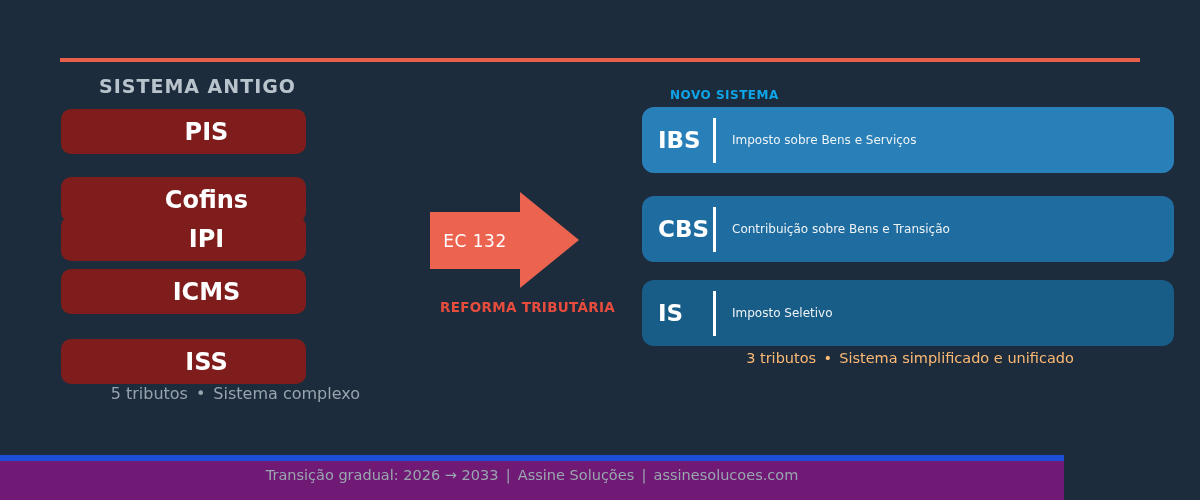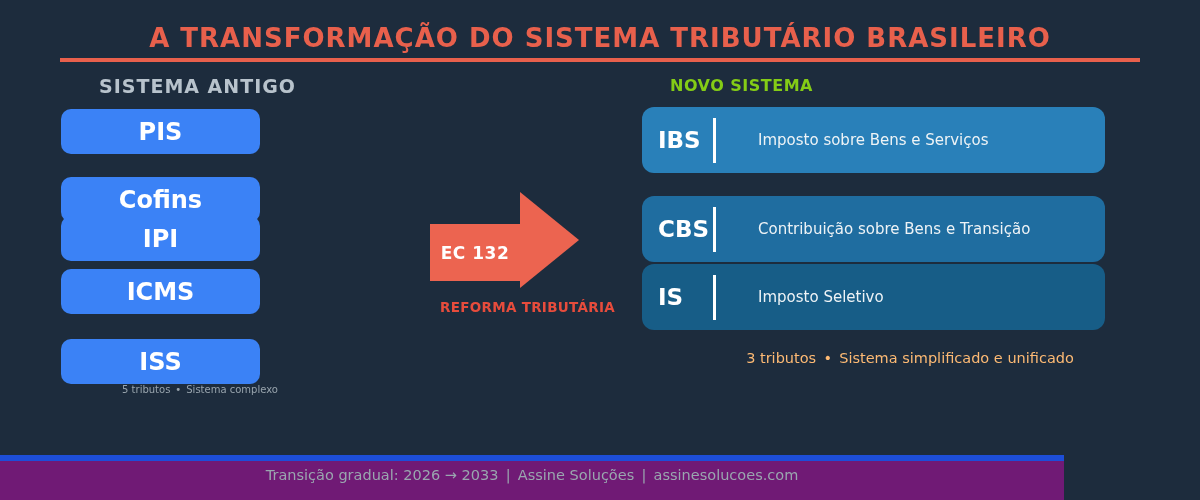--- a/index.html
+++ b/index.html
@@ -22,95 +22,94 @@
   }
 
   
   .old-heading {
     position: absolute; top: 75px; left: 60px; width: 275px;
     text-align: center; color: #b8c3cc;
     font-size: 19px; font-weight: bold; letter-spacing: 1px;
   }
   .tax-old {
     position: absolute; left: 61px; width: 199px; height: 45px;
-    background: #3b82f6; border-radius: 10px;
+    background: #7f1d1d; border-radius: 10px;
     display: flex; align-items: center; justify-content: center;
-    color: #ffffff; font-size: 24px; font-weight: bold;
+    color: #ffffff; font-size: 24px; font-weight: bold; padding-left: 46px;
   }
   .tax-old.t0 { top: 109px; }
   .tax-old.t1 { top: 177px; }
   .tax-old.t2 { top: 216px; }
   .tax-old.t3 { top: 269px; }
   .tax-old.t4 { top: 323px; margin-top: 16px; }
   .old-caption {
     position: absolute; top: 384px; left: 40px; width: 320px;
-    text-align: center; color: #98a4ad; font-size: 10px;
+    text-align: right; color: #98a4ad; font-size: 16px;
   }
 
   
   .arrow-body {
     position: absolute; left: 430px; top: 212px; width: 90px; height: 57px;
     background: #ec6450;
     display: flex; align-items: center; justify-content: center;
-    color: #ffffff; font-size: 17px; font-weight: bold; letter-spacing: 0.5px; margin-top: 12px;
+    color: #ffffff; font-size: 17px; font-weight: normal; letter-spacing: 0.5px;
   }
   .arrow-head {
     position: absolute; left: 520px; top: 192px; width: 0; height: 0;
     border-top: 48px solid transparent;
     border-bottom: 48px solid transparent;
     border-left: 59px solid #ec6450;
   }
   .reform-caption {
     position: absolute; top: 299px; left: 395px; width: 220px;
     text-align: right; color: #e74c3c;
     font-size: 13.5px; font-weight: 600; letter-spacing: 0.3px;
   }
 
   
   .new-heading {
-    position: absolute; top: 76px; left: 670px;
-    color: #84cc16; font-size: 16px; font-weight: bold; letter-spacing: 0.5px;
+    position: absolute; top: 88px; left: 670px;
+    color: #0ea5e9; font-size: 12px; font-weight: bold; letter-spacing: 0.5px;
   }
   .tax-new {
-    position: absolute; left: 642px; width: 463px; height: 66px;
+    position: absolute; left: 642px; width: 532px; height: 66px;
     border-radius: 12px; box-sizing: border-box;
     display: flex; align-items: center;
   }
   .tax-new.n0 { top: 107px; background: #2980b9; }
   .tax-new.n1 { top: 196px; background: #1f6da0; }
-  .tax-new.n2 { top: 264px; background: #175d87; }
+  .tax-new.n2 { top: 280px; background: #175d87; }
   .tax-new .acronym {
     width: 55px; margin-left: 16px; flex: 0 0 auto;
     color: #ffffff; font-size: 23px; font-weight: bold;
   }
   .tax-new .vline {
     width: 3px; height: 45px; background: #ffffff;
     margin-right: 16px; flex: 0 0 auto;
   }
-  .tax-new .desc { color: #eef3f6; font-size: 15px; margin-left: 26px; }
+  .tax-new .desc { color: #eef3f6; font-size: 12px; }
   .new-caption {
     position: absolute; top: 350px; left: 660px; width: 500px;
     text-align: center; color: #fdba74; font-size: 14.5px;
   }
 
   
   .footer {
     position: absolute; left: 0; top: 455px; width: 1064px; height: 42px;
     background: #701a75; border-top: 6px solid #1d4ed8;
     box-sizing: content-box;
     display: flex; align-items: flex-start; justify-content: center;
   }
   .footer-text { color: #9aa6af; font-size: 14.5px; padding-top: 6px; }
 </style>
 </head>
 <body>
 
 <div class="stage">
 
-  <div class="title">A TRANSFORMAÇÃO DO SISTEMA TRIBUTÁRIO BRASILEIRO</div>
   <div class="title-rule"></div>
 
   <div class="old-heading">SISTEMA ANTIGO</div>
   <div class="tax-old t0">PIS</div>
   <div class="tax-old t1">Cofins</div>
   <div class="tax-old t3">ICMS</div>
   <div class="tax-old t2">IPI</div>
   <div class="tax-old t4">ISS</div>
   <div class="old-caption">5 tributos • Sistema complexo</div>
 

